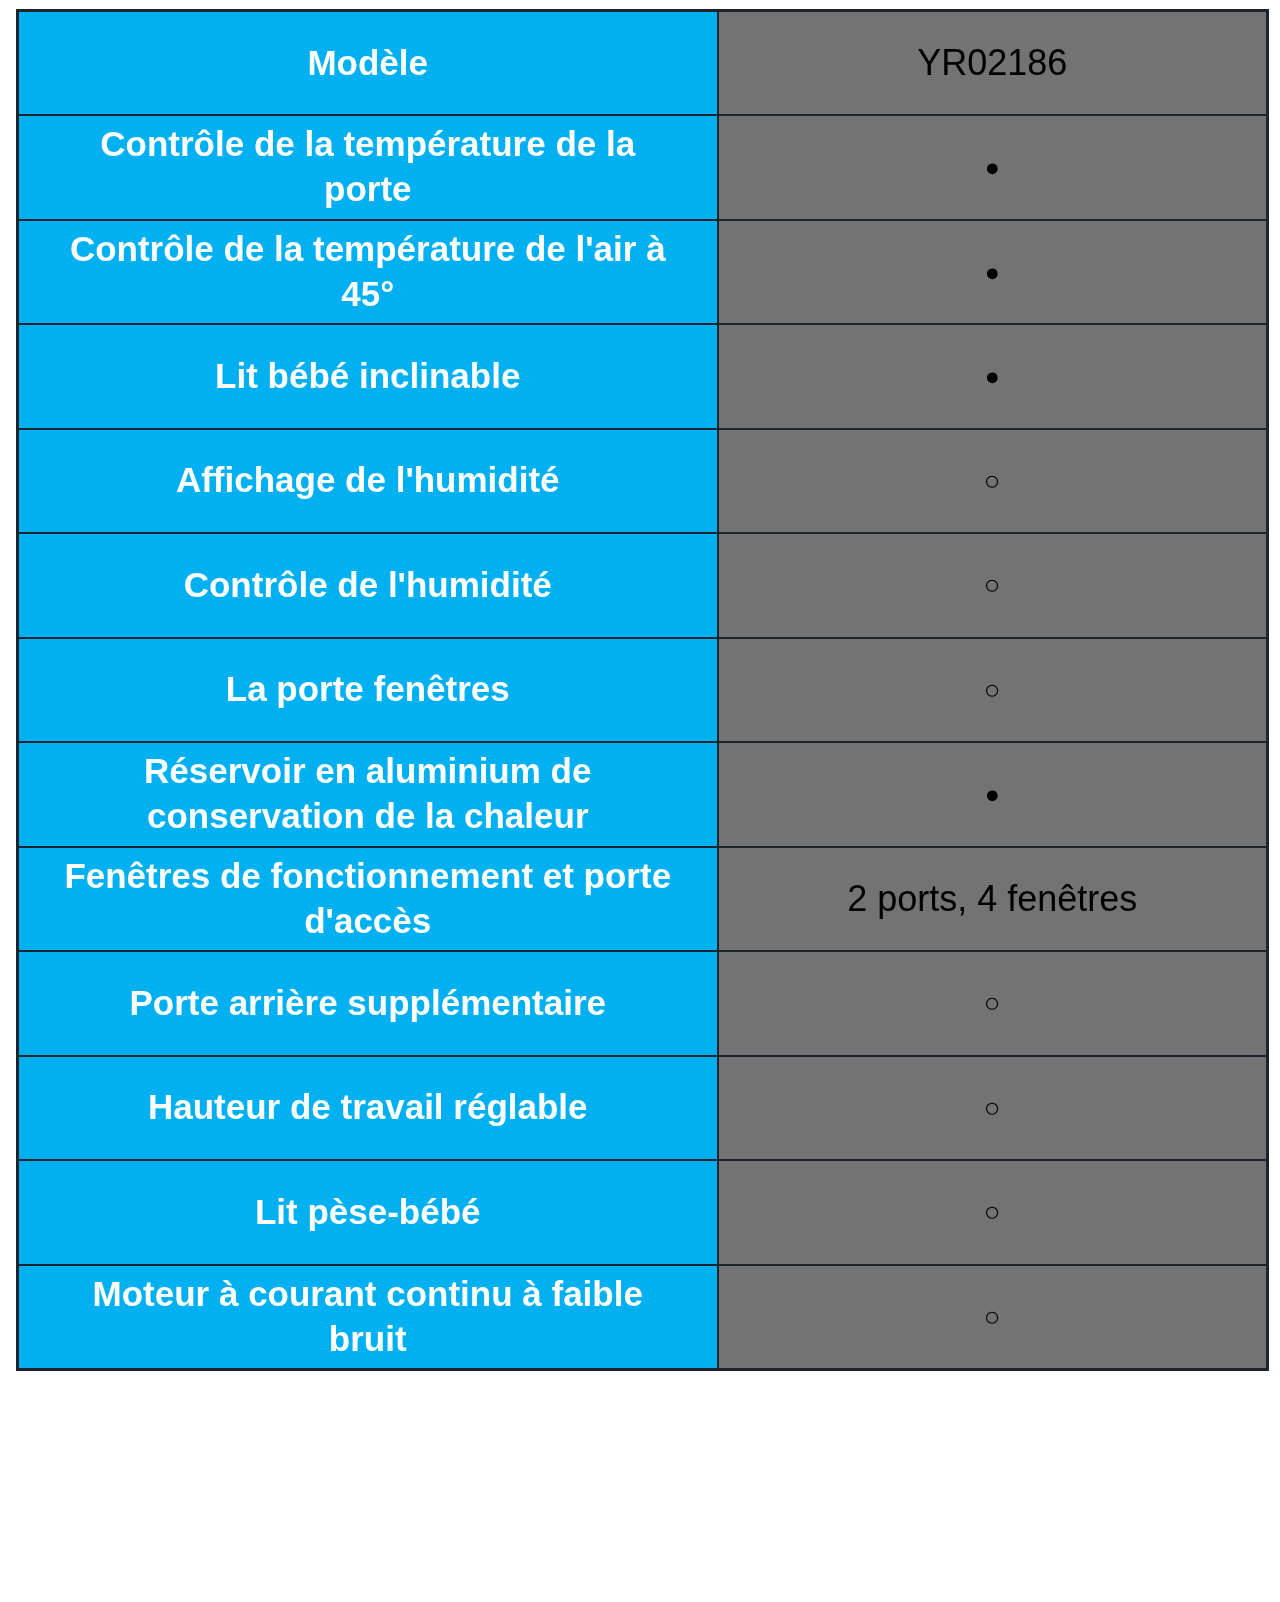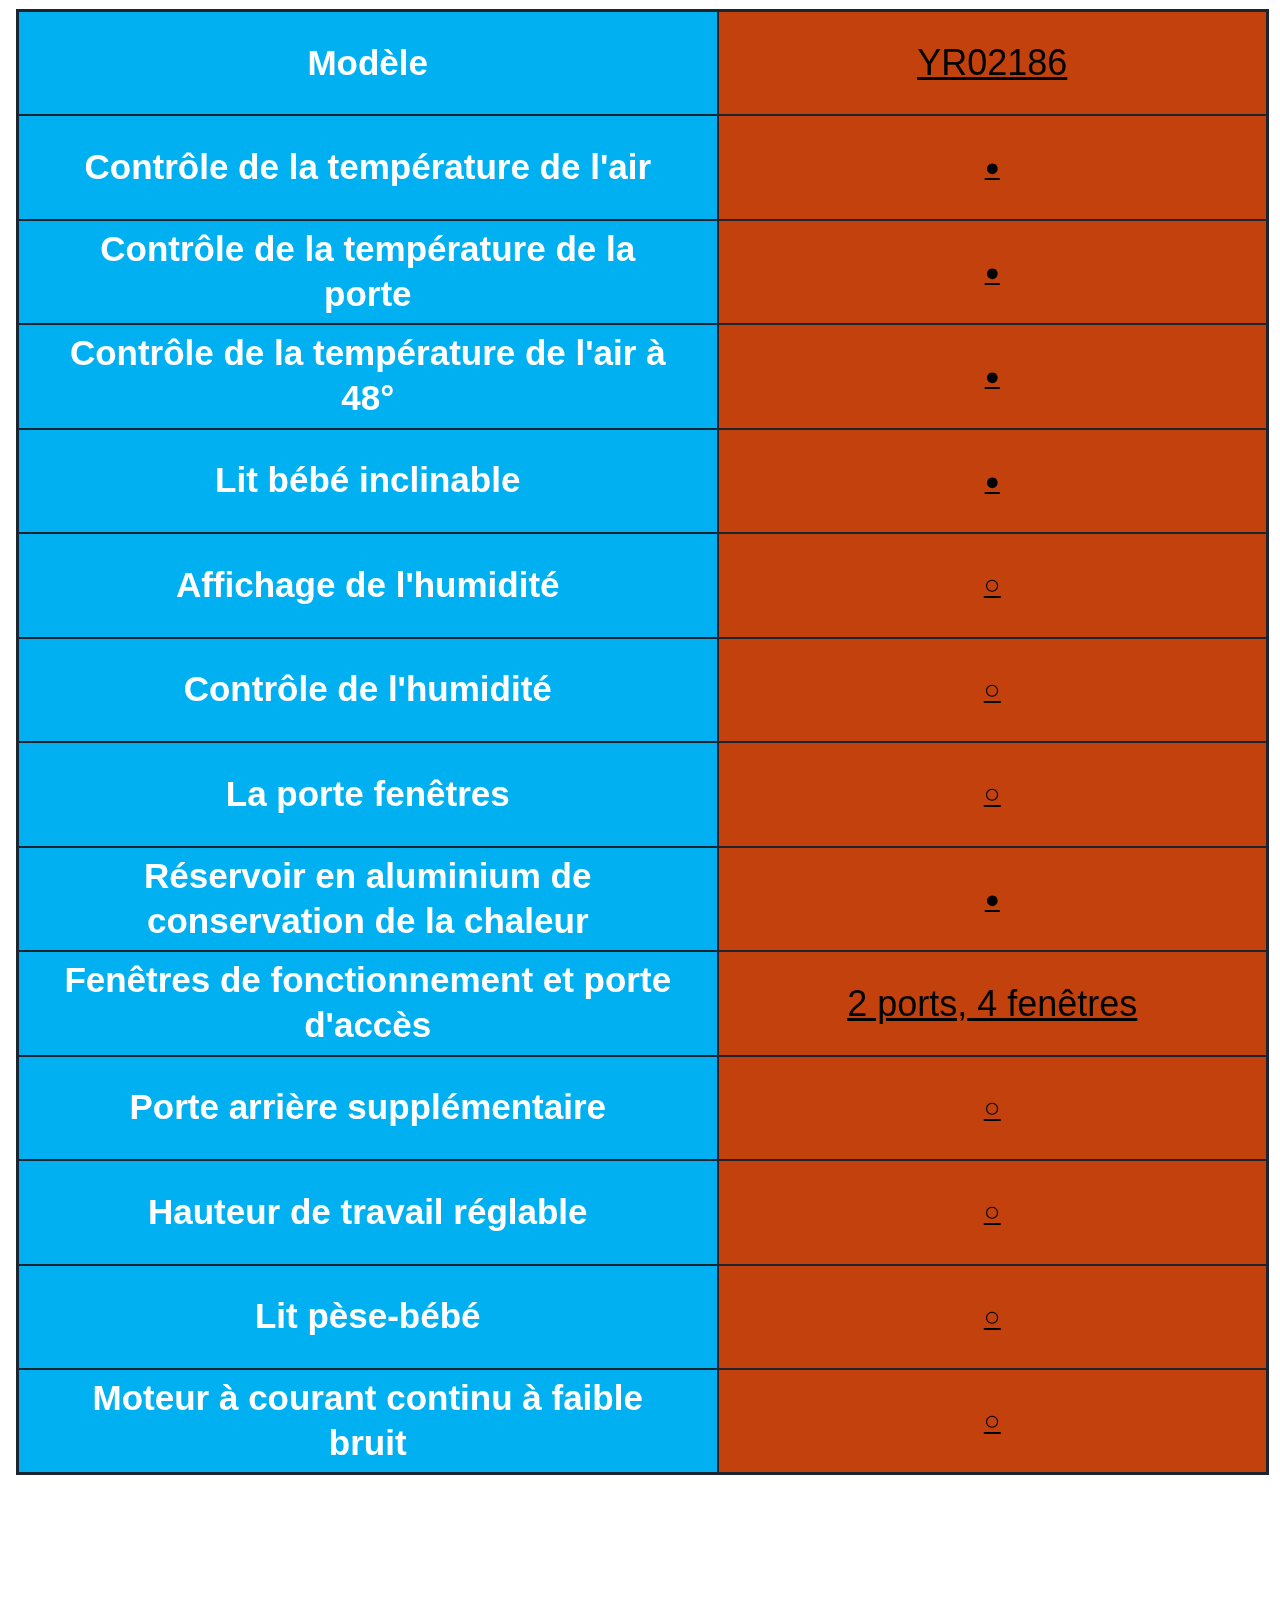--- a/index.html
+++ b/index.html
@@ -33,54 +33,49 @@
   }
   td.label {
     background: #00b0f0;
     color: #ffffff;
     font-weight: bold;
     font-size: 35px;
     line-height: 1.28;
     padding: 0 44px;
   }
   td.value {
-    background: #c2410c;
+    background: #737373;
     color: #000000;
     font-size: 36px;
     line-height: 1.2;
     padding: 0 24px;
-    text-decoration: underline;
   }
   td.value.dot-filled { font-size: 25px; }
   td.value.dot-open   { font-size: 28px; }
 </style>
 </head>
 <body>
 
 <div class="page">
   <table class="spec-table">
     <colgroup>
         <col class="c-label">
         <col class="c-value">
       </colgroup>
     <tbody>
       <tr>
         <td class="label">Modèle</td>
         <td class="value">YR02186</td>
       </tr>
       <tr>
-        <td class="label">Contrôle de la température de l'air</td>
-        <td class="value dot-filled">●</td>
-      </tr>
-      <tr>
         <td class="label">Contrôle de la température de la porte</td>
         <td class="value dot-filled">●</td>
       </tr>
       <tr>
-        <td class="label">Contrôle de la température de l'air à 48°</td>
+        <td class="label">Contrôle de la température de l'air à 45°</td>
         <td class="value dot-filled">●</td>
       </tr>
       <tr>
         <td class="label">Lit bébé inclinable</td>
         <td class="value dot-filled">●</td>
       </tr>
       <tr>
         <td class="label">Affichage de l'humidité</td>
         <td class="value dot-open">○</td>
       </tr>

